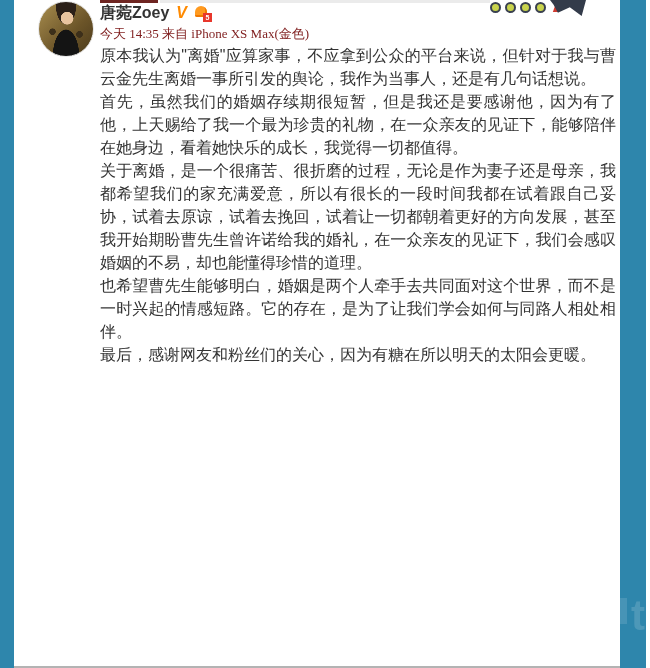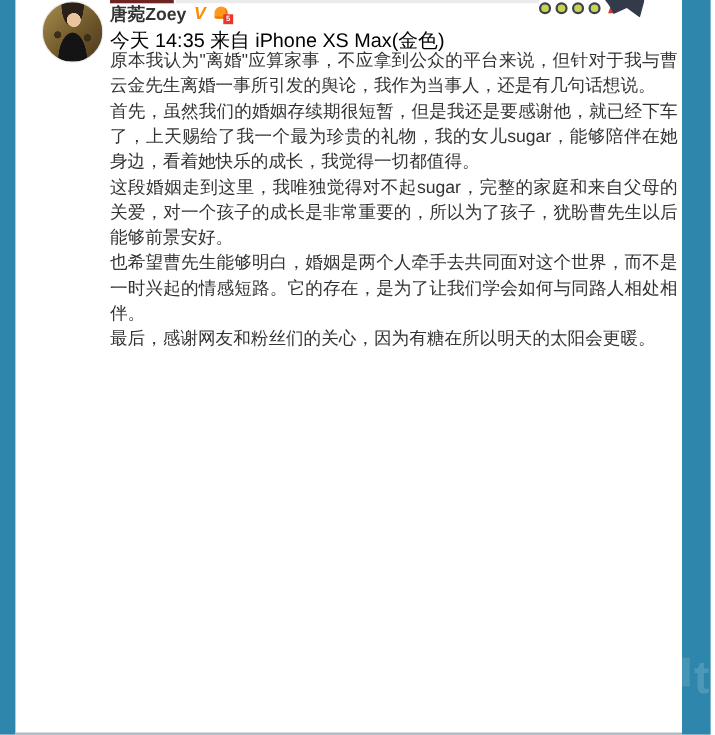--- a/index.html
+++ b/index.html
@@ -20,21 +20,21 @@
             linear-gradient(135deg,#a98e4f,#6b5428 60%,#4a3a1c);}
   .author-row{position:absolute;left:86px;top:3px;height:20px;display:flex;align-items:center;}
   .author{font-size:16px;font-weight:bold;color:#333;cursor:pointer;}
   .vmark{margin-left:7px;font-size:16px;font-weight:bold;font-style:italic;color:#ff8a00;line-height:1;}
   .vip{position:relative;margin-left:8px;width:17px;height:17px;}
   .vip .crown{position:absolute;left:0;top:1px;width:12px;height:11px;background:#ff9a1f;
               border-radius:6px 6px 2px 2px;
               box-shadow:inset -2px -2px 0 #f07800;}
   .vip .lvl{position:absolute;right:0;bottom:0;width:9px;height:9px;background:#e8372c;
             color:#fff;font-size:7px;line-height:9px;text-align:center;font-weight:bold;}
-  .meta{position:absolute;left:86px;top:25px;font-size:18px;color:#000000;}
+  .meta{position:absolute;left:86px;top:25px;font-size:13px;color:#7f1d1d;font-family:Liberation Serif, serif;}
 
   
   .strip-red{position:absolute;left:86px;top:0;width:58px;height:3px;background:#6e2521;}
   .strip-gray{position:absolute;left:146px;top:0;width:330px;height:3px;background:#ebebeb;}
 
   
   .banner{position:absolute;left:476px;top:0;width:104px;height:16px;}
   .banner .dots{position:absolute;left:0;top:2px;display:flex;gap:4px;}
   .banner .dot{width:7px;height:7px;border-radius:50%;background:#c9d44d;border:2px solid #3a4150;}
   .banner .shard{position:absolute;right:8px;top:0;width:36px;height:16px;background:#333b4a;
@@ -83,22 +83,22 @@
       <span class="vip">
         <span class="crown"></span>
         <span class="lvl">5</span>
       </span>
     </div>
 
     <div class="meta">今天 14:35 来自 iPhone XS Max(金色)</div>
 
     <div class="body-text">
       <p>原本我认为"离婚"应算家事，不应拿到公众的平台来说，但针对于我与曹云金先生离婚一事所引发的舆论，我作为当事人，还是有几句话想说。</p>
-      <p>首先，虽然我们的婚姻存续期很短暂，但是我还是要感谢他，就已经下车了，上天赐给了我一个最为珍贵的礼物，我的女儿sugar，能够陪伴在她身边，看着她快乐的成长，我觉得一切都值得。</p>
-      <p>这段婚姻走到这里，我唯独觉得对不起sugar，完整的家庭和来自父母的关爱，对一个孩子的成长是非常重要的，所以为了孩子，犹盼曹先生以后能够前景安好。</p>
+      <p>首先，虽然我们的婚姻存续期很短暂，但是我还是要感谢他，因为有了他，上天赐给了我一个最为珍贵的礼物，在一众亲友的见证下，能够陪伴在她身边，看着她快乐的成长，我觉得一切都值得。</p>
+      <p>关于离婚，是一个很痛苦、很折磨的过程，无论是作为妻子还是母亲，我都希望我们的家充满爱意，所以有很长的一段时间我都在试着跟自己妥协，试着去原谅，试着去挽回，试着让一切都朝着更好的方向发展，甚至我开始期盼曹先生曾许诺给我的婚礼，在一众亲友的见证下，我们会感叹婚姻的不易，却也能懂得珍惜的道理。</p>
       <p>也希望曹先生能够明白，婚姻是两个人牵手去共同面对这个世界，而不是一时兴起的情感短路。它的存在，是为了让我们学会如何与同路人相处相伴。</p>
       <p>最后，感谢网友和粉丝们的关心，因为有糖在所以明天的太阳会更暖。</p>
 
     </div>
 
     <div class="divider-bottom"></div>
   </div>
 
   <div class="watermark"><span class="frag"></span><span>t</span></div>
 

